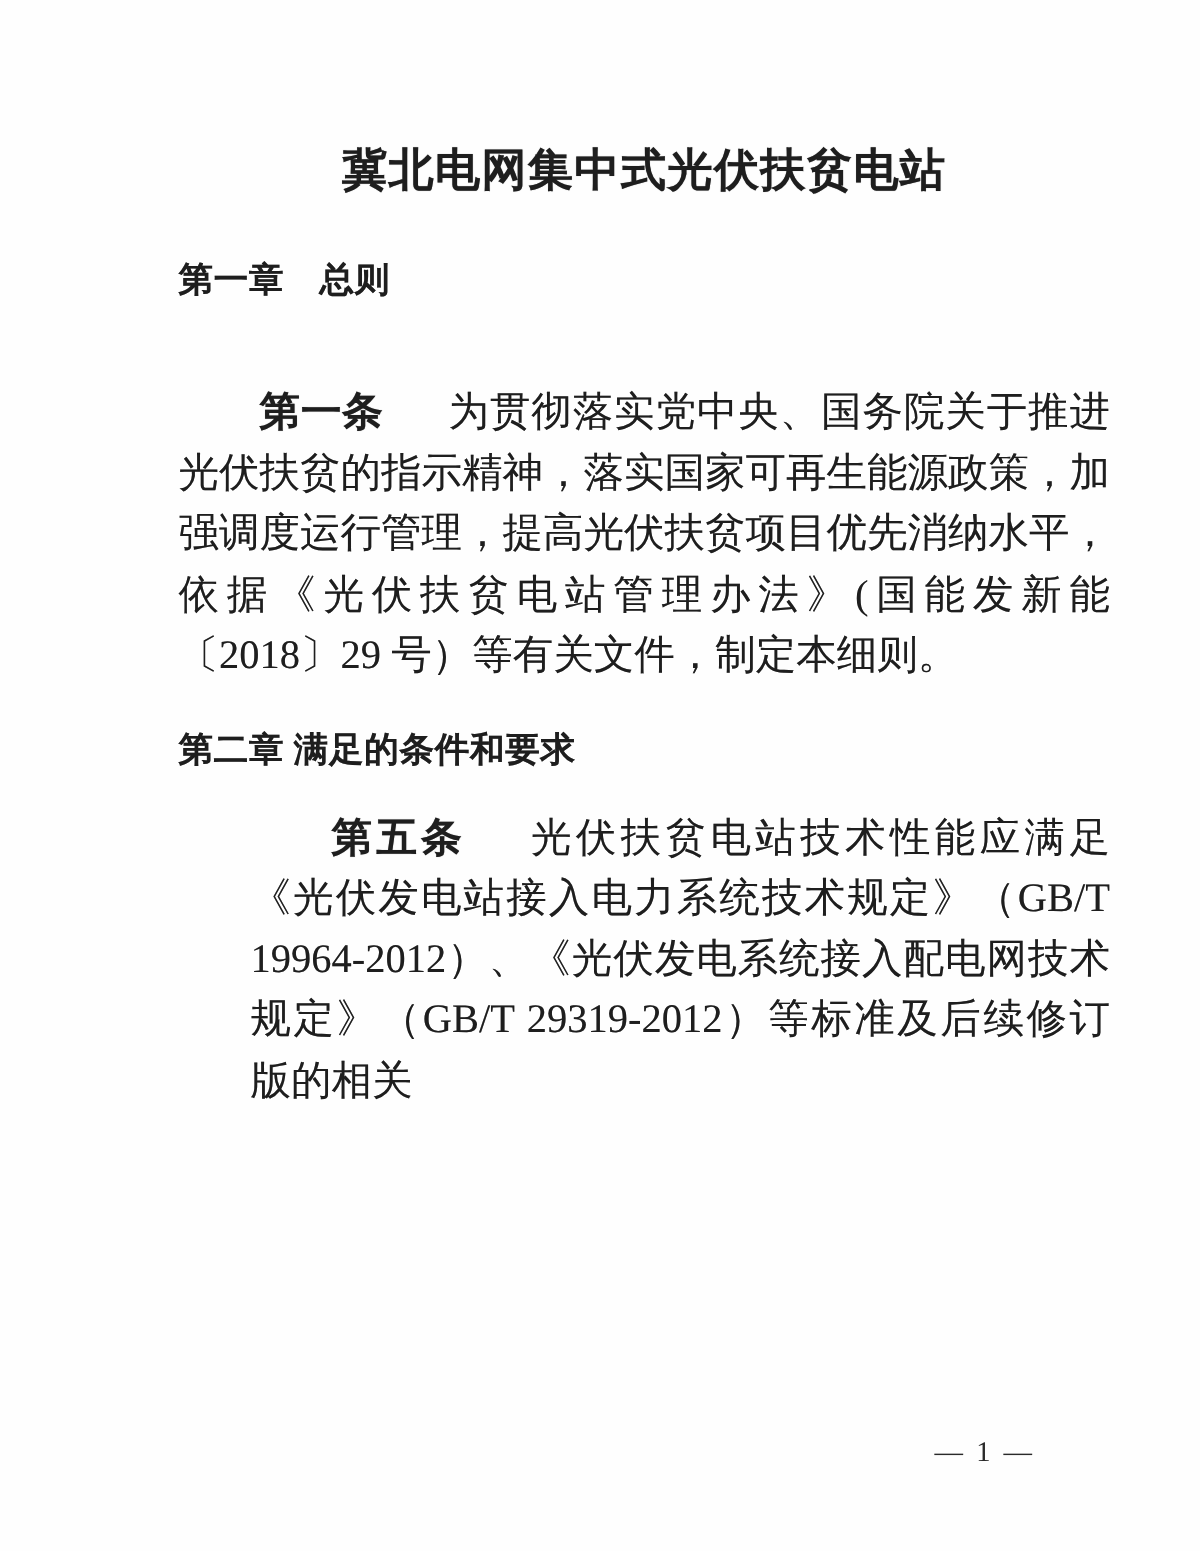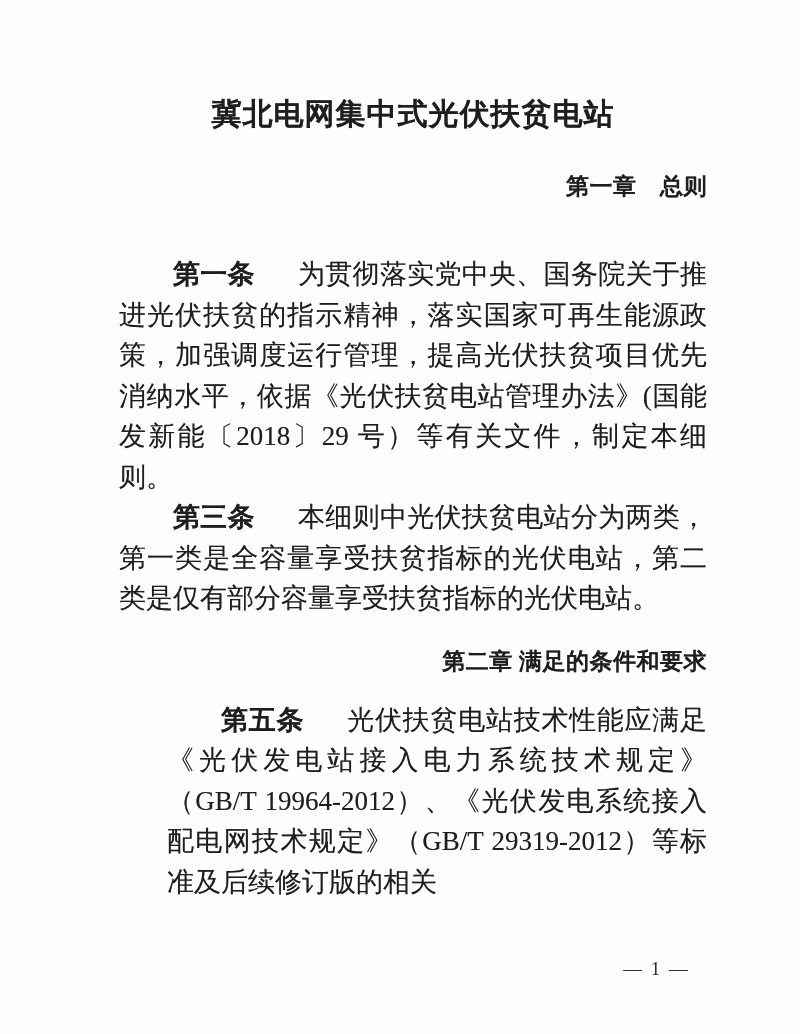--- a/index.html
+++ b/index.html
@@ -8,36 +8,36 @@
     background: #ffffff;
   }
   .page {
     position: relative;
     width: 800px;
     height: 1034px;
     box-sizing: border-box;
     background: #fefefe;
     color: #1e1e1e;
     font-family: "Liberation Serif", "DejaVu Serif", serif;
-    padding: 0 93px 0 119px;
+    padding: 0 60px 0 119px;
     overflow: hidden;
   }
   .doc-title {
     padding-top: 90px;
     margin: 0;
     text-align: center;
     font-weight: 700;
     font-size: 30px;
     line-height: 47px;
     letter-spacing: 1px;
     text-shadow: 0 0 0.5px rgba(0,0,0,0.55);
   }
   .chapter {
     margin: 0;
-    text-align: right;
+    text-align: left;
     font-weight: 700;
     font-size: 23px;
     line-height: 30px;
     letter-spacing: 0.5px;
     text-shadow: 0 0 0.4px rgba(0,0,0,0.45);
   }
   .chapter-1 { margin-top: 35px; }
   .chapter-2 { margin-top: 28px; }
   .article {
     margin: 0;
@@ -71,21 +71,20 @@
 
   <h1 class="doc-title">
     <div class="title-line">冀北电网集中式光伏扶贫电站</div>
   </h1>
 
   <h2 class="chapter chapter-1">第一章　总则</h2>
 
   <p class="article first-after-ch1"><span class="label">第一条</span><span class="text">为贯彻落实党中央、国务院关于推进光伏扶贫的指示精神，落实国家可再生能源政策，加强调度运行管理，提高光伏扶贫项目优先消纳水平，依据《光伏扶贫电站管理办法》(国能发新能〔2018〕29 号）等有关文件，制定本细则。</span></p>
 
 
-  <p class="article"><span class="label">第三条</span><span class="text">本细则中光伏扶贫电站分为两类，第一类是全容量享受扶贫指标的光伏电站，第二类是仅有部分容量享受扶贫指标的光伏电站。</span></p>
 
 
   <h2 class="chapter chapter-2">第二章 满足的条件和要求</h2>
 
   <p class="article first-after-ch2"><span class="label">第五条</span><span class="text">光伏扶贫电站技术性能应满足《光伏发电站接入电力系统技术规定》（GB/T 19964-2012）、《光伏发电系统接入配电网技术规定》（GB/T 29319-2012）等标准及后续修订版的相关</span></p>
 
   <div class="page-number">— 1 —</div>
 
 </div>
 

